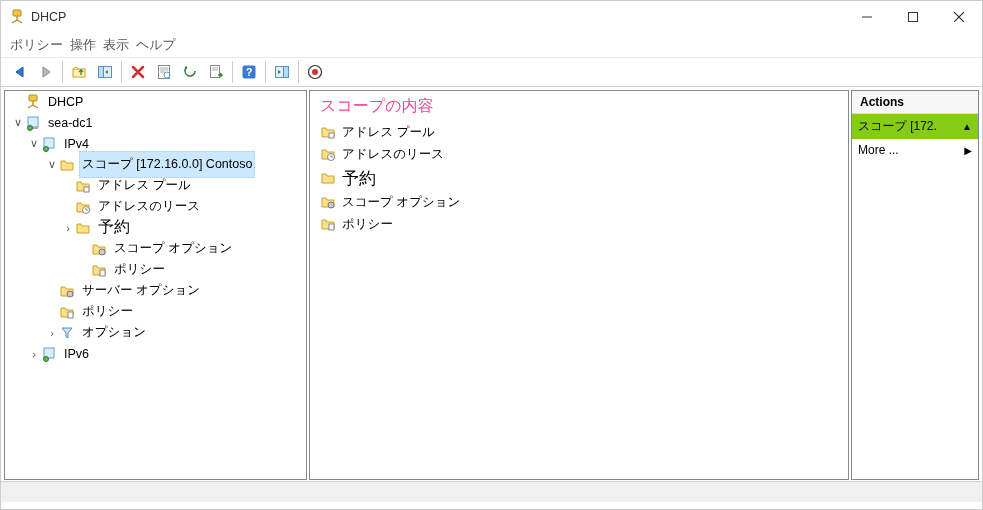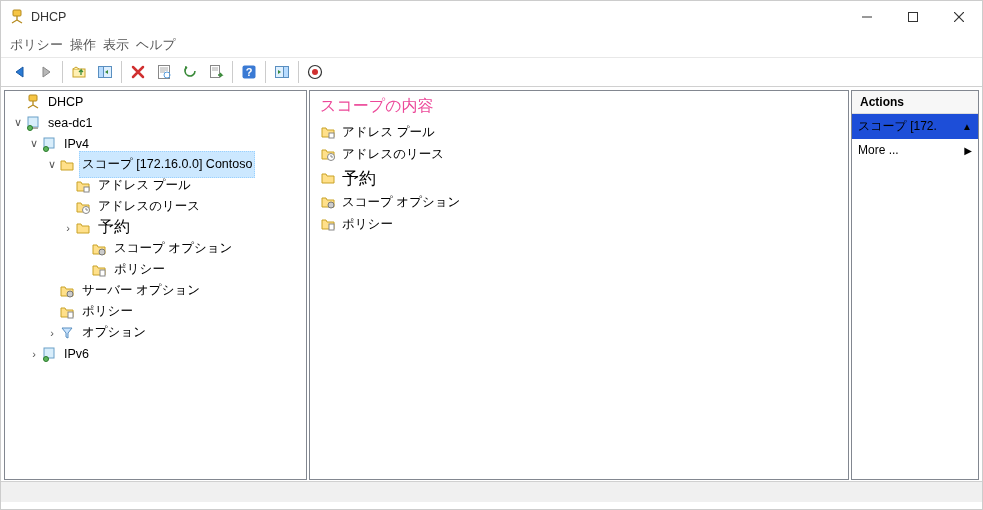--- a/index.html
+++ b/index.html
@@ -13,21 +13,21 @@
     .menubar span { padding: 2px 3px; cursor: default; }
     .toolbar { height: 30px; display: flex; align-items: center; padding-left: 6px; gap: 0; border-top:1px solid #e8e8e8; border-bottom:1px solid #d0d0d0; }
     .tbtn { width: 26px; height: 26px; display:flex; align-items:center; justify-content:center; border:1px solid transparent; }
     .tsep { width:1px; height:22px; background:#ccc; margin:0 3px; }
     .workarea { display:flex; height: 394px; }
     .treepane { width: 303px; border:1px solid #828790; margin:3px 1px 1px 3px; background:#fff; overflow:auto; }
     .detailpane { flex:1; border:1px solid #828790; margin:3px 1px 1px 1px; background:#fff; overflow:auto; }
     .actionpane { width:128px; border:1px solid #828790; margin:3px 3px 1px 1px; background:#fff; }
     .action-hdr { font-size:12px; font-weight:bold; padding:4px 8px; border-bottom:1px solid #ddd; background:#f7f7f7; }
     .action-row { font-size:12px; padding:4px 6px; display:flex; align-items:center; justify-content:space-between; cursor:default; }
-    .action-row.sel { background:#1d4ed8; }
+    .action-row.sel { background:#84cc16; }
     .action-row .arrow { font-size:10px; }
     .tree ul { list-style:none; padding-left:0; }
     .tree li { list-style:none; }
     .tree .row { display:flex; align-items:center; height:21px; font-size:12.5px; white-space:nowrap; cursor:default; }
     .tree .row .exp { width:14px; text-align:center; color:#555; font-size:11px; }
     .tree .row .ico { width:16px; height:16px; margin-right:4px; display:flex; align-items:center; justify-content:center; }
     .tree .row.sel .lbl { background:#cce8ff; border:1px dotted #99d1ff; padding:4px 2px; }
     .tree .row .lbl { padding:0 3px; }
     .indent-1 { padding-left: 6px; }
     .indent-2 { padding-left: 22px; }

